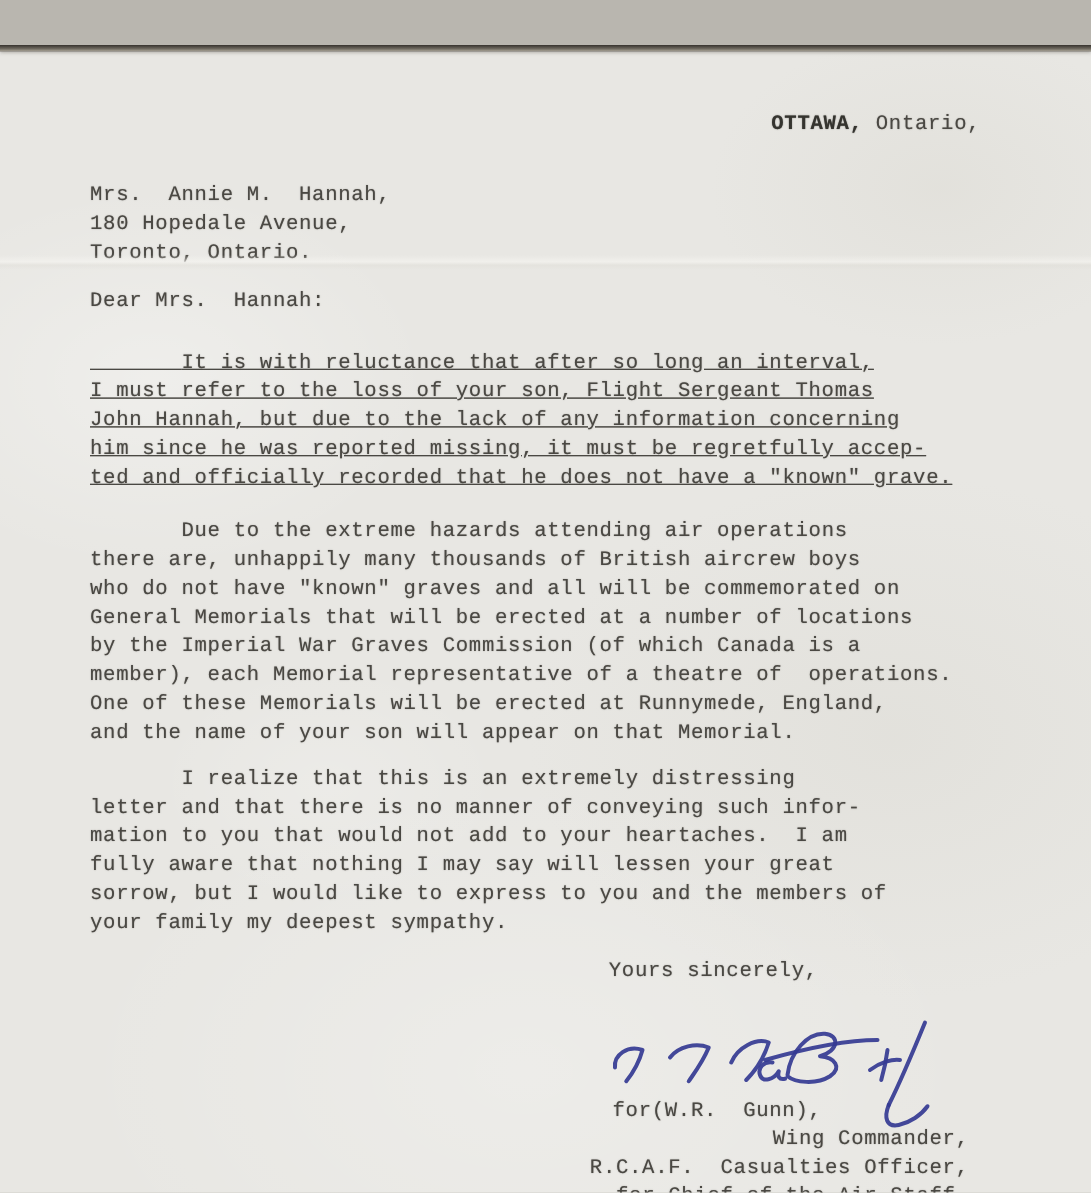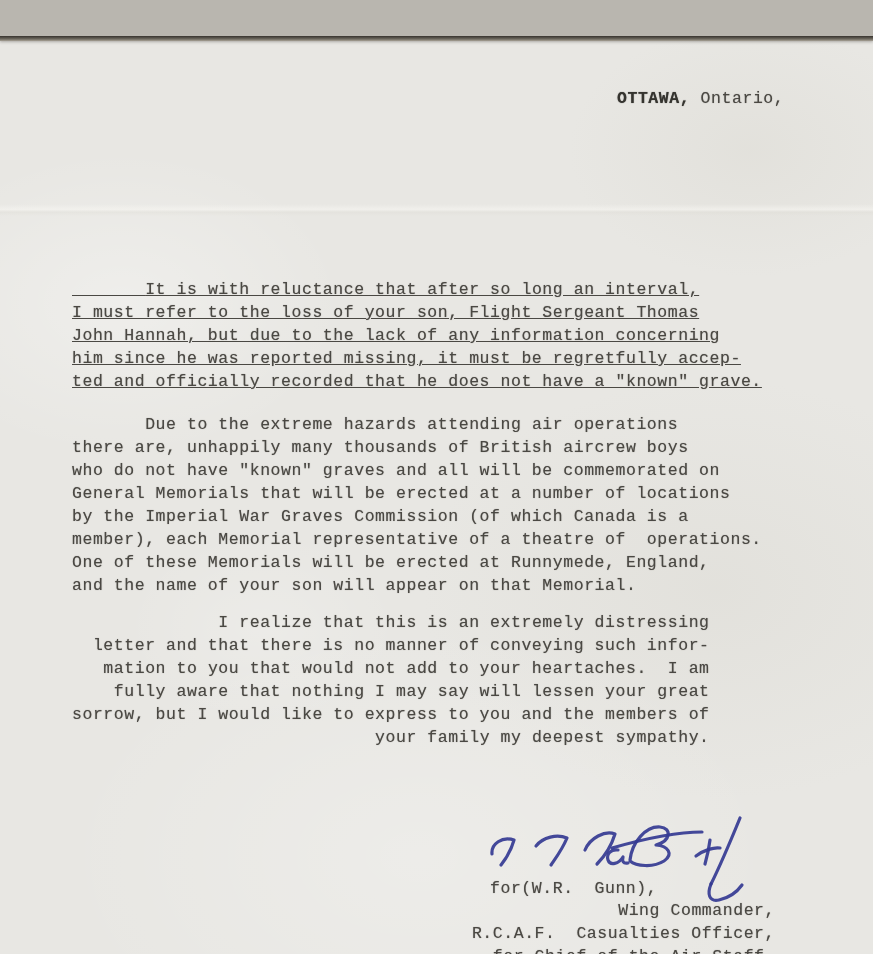--- a/index.html
+++ b/index.html
@@ -40,21 +40,21 @@
       rgba(221,219,212,0.35) 68%, rgba(232,231,227,0) 100%);
     z-index:2;
   }
   .dateline{left:617px;top:5px;}
   .dateline .city{font-weight:700;color:#35342f;text-shadow:0 0 1px rgba(40,38,34,0.7);}
   .dateline .date-line{padding-left:8px;}
   .recipient{left:72px;top:108px;}
   .salutation{left:72px;top:193px;}
   .para-1{left:72px;top:242px;text-decoration:underline;}
   .para-2{left:72px;top:377px;}
-  .para-3{left:72px;top:575px;text-align:right;}
+  .para-3{left:72px;top:575px;}
   .closing{left:487px;top:729px;}
   .typed-signer{left:490px;top:841px;}
   .signer-titles{left:330px;top:863px;width:445px;text-align:right;}
   .signature-svg{
     position:absolute;left:478px;top:778px;width:272px;height:100px;
     z-index:3;pointer-events:none;
   }
   .signature-svg path{
     fill:none;stroke:currentColor;stroke-width:3.2;
     stroke-linecap:round;stroke-linejoin:round;opacity:0.92;
@@ -64,21 +64,25 @@
 <body>
 
 <div class="page" style="background-color: rgb(232, 231, 227);">
 
   <div class="scan-edge" style="background-color: rgb(55, 51, 46);"></div>
 
   <div class="typed dateline">
     <div><span class="city">OTTAWA,</span><span> Ontario,</span></div>
   </div>
 
+  <div class="typed recipient">Mrs.  Annie M.  Hannah,
+180 Hopedale Avenue,
+Toronto, Ontario.</div>
 
+  <div class="typed salutation">Dear Mrs.  Hannah:</div>
 
   <div class="typed para-1">       It is with reluctance that after so long an interval,
 I must refer to the loss of your son, Flight Sergeant Thomas
 John Hannah, but due to the lack of any information concerning
 him since he was reported missing, it must be regretfully accep-
 ted and officially recorded that he does not have a "known" grave.</div>
 
   <div class="typed para-2">       Due to the extreme hazards attending air operations
 there are, unhappily many thousands of British aircrew boys
 who do not have "known" graves and all will be commemorated on
@@ -88,20 +92,21 @@
 One of these Memorials will be erected at Runnymede, England,
 and the name of your son will appear on that Memorial.</div>
 
   <div class="typed para-3">       I realize that this is an extremely distressing
 letter and that there is no manner of conveying such infor-
 mation to you that would not add to your heartaches.  I am
 fully aware that nothing I may say will lessen your great
 sorrow, but I would like to express to you and the members of
 your family my deepest sympathy.</div>
 
+  <div class="typed closing">Yours sincerely,</div>
 
   <svg class="signature-svg" viewBox="0 0 272 100" style="color: rgb(52, 58, 146);">
     <path d="M14,40 C13,30 24,22 36,26 C33,37 27,46 23,51"></path>
     <path d="M58,32 C65,23 79,20 89,24 C84,36 77,45 73,51"></path>
     <path d="M107,36 C112,24 127,16 137,20 C133,33 126,43 119,50"></path>
     <path d="M140,36 C133,35 128,40 130,46 C132,52 141,50 145,43 C144,47 145,50 150,49"></path>
     <path d="M152,46 C154,28 168,12 182,13 C194,14 193,27 178,31 C190,32 196,40 186,47 C175,54 158,52 152,47"></path>
     <path d="M134,34 C162,26 196,18 224,18"></path>
     <path d="M218,42 C226,36 236,33 242,34"></path>
     <path d="M232,26 C231,34 229,43 227,50"></path>

